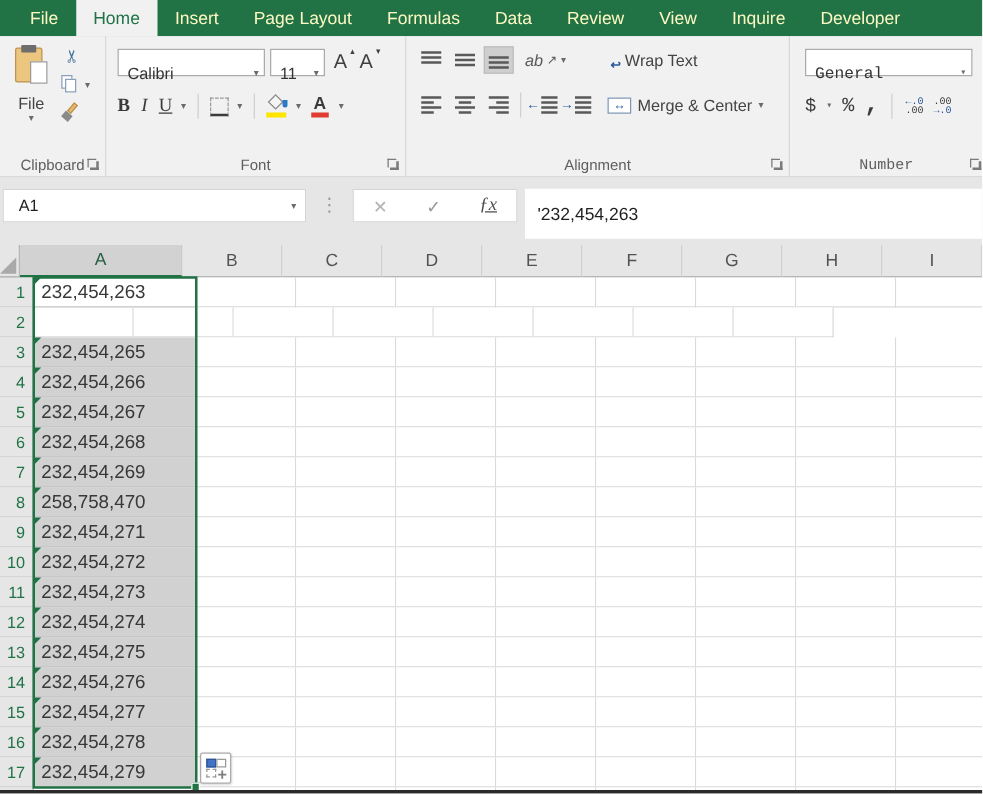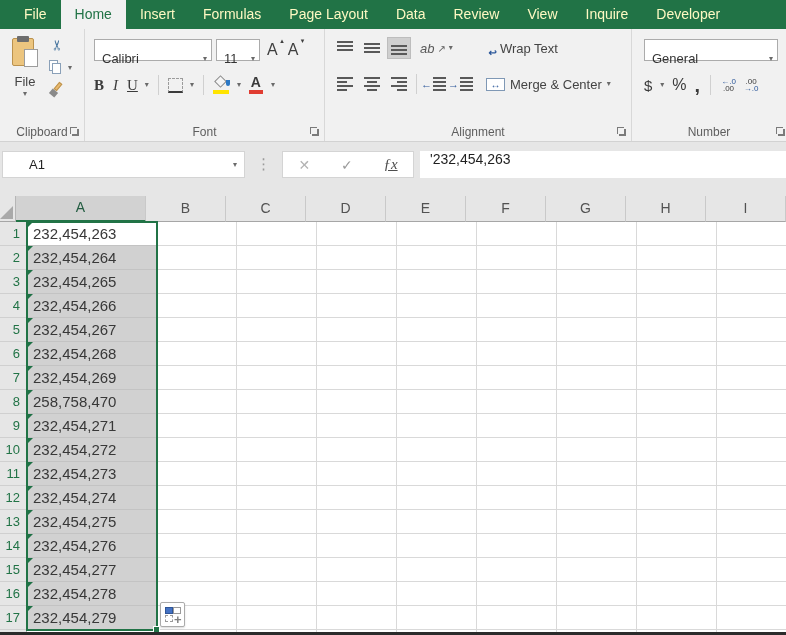--- a/index.html
+++ b/index.html
@@ -14,21 +14,21 @@
             display:flex; align-items:stretch; padding-left:10px; }
   .tab { color:#fef9c3; font-size:14px; line-height:29px; padding:0 14px; white-space:nowrap; }
   .tab.active { background:#f1f1f1; color:#217346; }
   
   .ribbon { position:absolute; top:29px; left:0; right:0; height:113px; background:#f1f1f1;
             border-bottom:1px solid #d2d2d2; }
   .group { position:absolute; top:0; bottom:0; border-right:1px solid #d8d8d8; }
   .g-clip { left:0;  width:85px; }
   .g-font { left:85px; width:240px; }
   .g-align{ left:325px; width:307px; }
-  .g-num  { left:632px; width:154px; border-right:none; }
+  .g-num  { left:632px; width:154px; border-right:none;font-family:Liberation Mono, monospace; }
   .glabel { position:absolute; bottom:2px; left:0; right:0; text-align:center;
             font-size:12px; color:#5e5e5e; }
   .launcher { position:absolute; right:4px; bottom:4px; width:10px; height:10px; }
   .launcher::before { content:""; position:absolute; left:0; top:0; width:6px; height:6px;
             border-left:1px solid #7a7a7a; border-top:1px solid #7a7a7a; }
   .launcher::after { content:""; position:absolute; right:1px; bottom:1px; width:5px; height:5px;
             border-right:2px solid #7a7a7a; border-bottom:2px solid #7a7a7a; }
   .caret { font-size:8px; color:#6a6a6a; line-height:1; }
   
   .paste { position:absolute; left:4px; top:7px; width:42px; text-align:center; }
@@ -109,30 +109,30 @@
   .nrow2 { position:absolute; left:12px; top:46px; display:flex; align-items:center; gap:8px; }
   .curr { font-size:15px; color:#3b3b3b; }
   .pct { font-size:16px; color:#3b3b3b; }
   .commaicon { font-size:20px; font-weight:bold; color:#3b3b3b; line-height:10px; }
   .decicon { display:flex; flex-direction:column; line-height:7px; font-size:8px; color:#3b3b3b; text-align:center; }
   .decicon .blue { color:#2b579a; }
   
   .fbar { position:absolute; top:142px; left:0; right:0; height:54px; background:#e6e6e6; }
   .namebox { position:absolute; left:2px; top:9px; width:243px; height:27px; background:#fff;
              border:1px solid #d4d4d4; display:flex; align-items:center; font-size:13px; color:#222; }
-  .namebox .nb { flex:1; padding-left:26px; }
+  .namebox .nb { flex:1; padding-left:12px; }
   .namebox .caret { padding-right:7px; }
   .fdots { position:absolute; left:256px; top:13px; color:#9a9a9a; font-size:15px; letter-spacing:0; }
   .fbtns { position:absolute; left:282px; top:9px; width:132px; height:27px; background:#fff;
            border:1px solid #d4d4d4; display:flex; align-items:center; justify-content:space-around; }
   .fx-cancel { color:#b3b3b3; font-size:14px; }
   .fx-enter  { color:#9a9a9a; font-size:14px; }
   .fx-fx { font-family:"Liberation Serif", serif; font-style:italic; font-size:15px; color:#4d4d4d;text-decoration:underline; }
-  .finput { position:absolute; left:420px; top:9px; right:0; height:27px; background:#fff;
-            display:flex; padding-left:10px; font-size:14px; color:#1f1f1f; }
+  .finput { position:absolute; left:420px; top:9px; right:0; height:40px; background:#fff;
+            display:flex; align-items:center; padding-left:10px; font-size:14px; color:#1f1f1f; }
   
   .grid { position:absolute; top:196px; left:0; width:786px; height:436px; overflow:hidden; background:#fff; }
   .ghead { display:flex; height:26px; }
   .corner { width:27px; height:26px; background:#e6e6e6; border-right:1px solid #b6b6b6;
             border-bottom:1px solid #a6a6a6; position:relative; }
   .corner .tri { position:absolute; right:2px; bottom:2px; width:0; height:0;
             border-left:13px solid transparent; border-bottom:13px solid #a9a9a9; }
   .colhead { height:26px; background:#e6e6e6; border-right:1px solid #c9c9c9; border-bottom:1px solid #a6a6a6;
              text-align:center; line-height:24px; font-size:14px; color:#525252; flex:none; }
   .colhead.sel { background:#d2d2d2; color:#245d42; border-bottom:2px solid #217346; line-height:23px; }
@@ -160,22 +160,22 @@
 </style>
 </head>
 <body>
 
 <div id="app">
 
   <div class="tabbar">
       <div class="tab">File</div>
       <div class="tab active">Home</div>
       <div class="tab">Insert</div>
+      <div class="tab">Page Layout</div>
       <div class="tab">Formulas</div>
-      <div class="tab">Page Layout</div>
       <div class="tab">Data</div>
       <div class="tab">Review</div>
       <div class="tab">View</div>
       <div class="tab">Inquire</div>
       <div class="tab">Developer</div>
     </div>
 
   <div class="ribbon">
 
     <div class="group g-clip">
@@ -363,21 +363,20 @@
           <div class="cell w-s"></div>
           <div class="cell w-s"></div>
           <div class="cell w-s"></div>
           <div class="cell w-s"></div>
           <div class="cell w-s"></div>
           <div class="cell w-s"></div>
           <div class="cell w-s"></div>
         </div>
         <div class="grow">
           <div class="rowhead">2</div>
-          <div class="cell w-a colA tri selfill">232,454,264</div>
           <div class="cell w-s"></div>
           <div class="cell w-s"></div>
           <div class="cell w-s"></div>
           <div class="cell w-s"></div>
           <div class="cell w-s"></div>
           <div class="cell w-s"></div>
           <div class="cell w-s"></div>
           <div class="cell w-s"></div>
         </div>
         <div class="grow">

